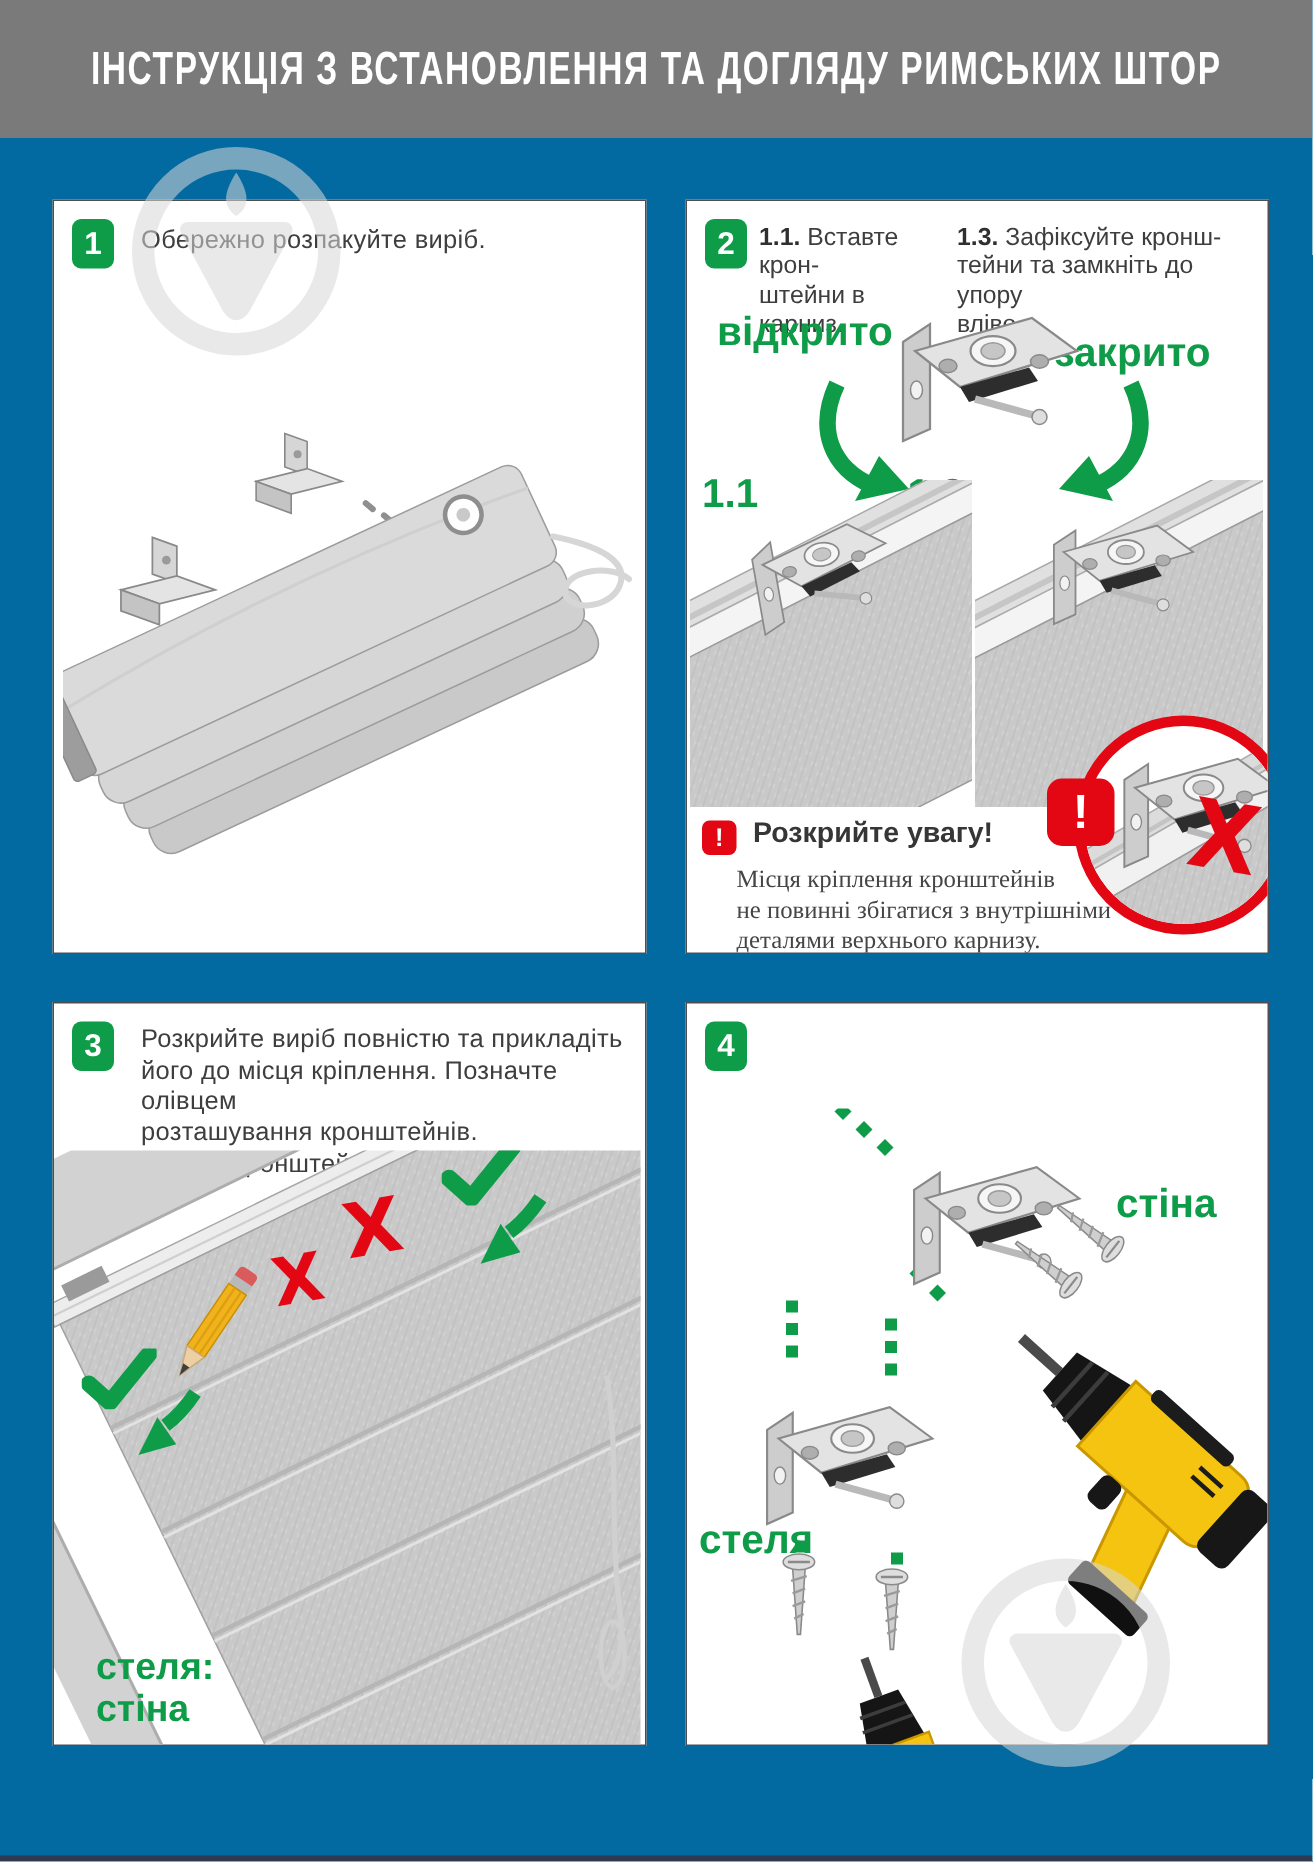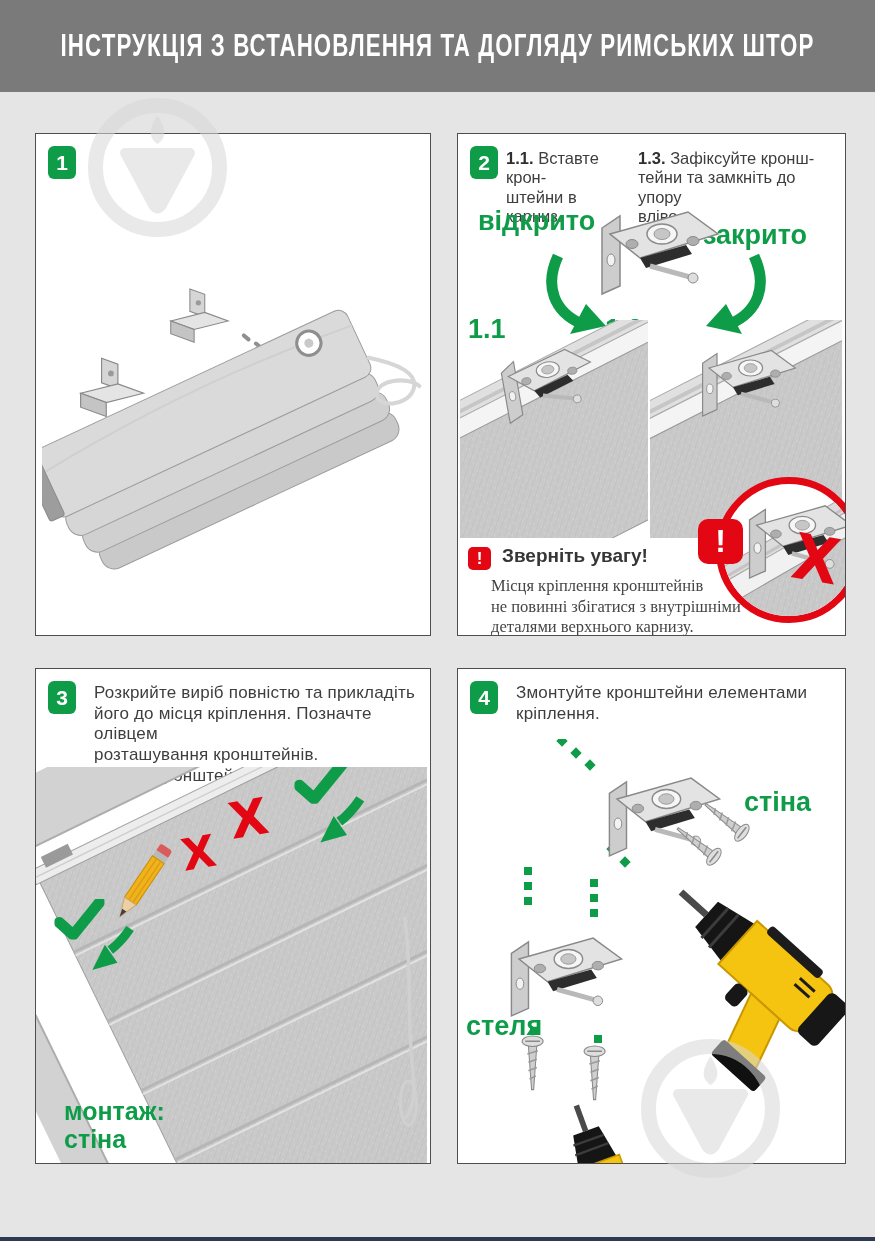--- a/index.html
+++ b/index.html
@@ -1,16 +1,16 @@
 <!DOCTYPE html>
 <html><head>
 <meta charset="utf-8">
 <style>
   html,body{margin:0;padding:0;background:#ffffff;}
-  #page{position:relative;width:875px;height:1241px;background:#e5e5e5;overflow:hidden;
+  #page{position:relative;width:875px;height:1241px;background:#0369a1;overflow:hidden;
         font-family:"Liberation Sans",sans-serif;}
 
   
   .header{position:absolute;left:0;top:0;width:875px;height:92px;background:#7a7a7a;
           display:flex;align-items:center;justify-content:center;}
   .header .title{color:#ffffff;font-weight:bold;font-size:31px;letter-spacing:1.5px;
           white-space:nowrap;display:inline-block;transform:scaleX(0.72);}
 
   
   .panel{position:absolute;background:#fff;border:1.5px solid #4e4e4e;overflow:hidden;}
@@ -119,20 +119,21 @@
       </symbol>
     </defs>
   </svg>
 
   <div class="header">
     <span class="title">ІНСТРУКЦІЯ З ВСТАНОВЛЕННЯ ТА ДОГЛЯДУ РИМСЬКИХ ШТОР</span>
   </div>
 
   <div class="panel" id="p1">
     <div class="badge">1</div>
+    <div class="instr" style="left:58px;top:16px;width:320px;">Обережно розпакуйте виріб.</div>
     <svg class="art" style="left:6px;top:88px;" width="380" height="405" viewBox="0 0 374 400">
       <use href="#lbracket" width="72" height="64" transform="translate(116,62) scale(1.05)"></use>
       <use href="#lbracket" width="72" height="64" transform="translate(26,130) scale(1.15)"></use>
       <g fill="#8f8f8f">
         <rect x="196" y="112" width="10" height="4" rx="2" transform="rotate(40 201 114)"></rect>
         <rect x="208" y="120" width="10" height="4" rx="2" transform="rotate(40 213 122)"></rect>
         <rect x="106" y="182" width="11" height="4" rx="2" transform="rotate(40 111 184)"></rect>
         <rect x="120" y="190" width="11" height="4" rx="2" transform="rotate(40 125 192)"></rect>
       </g>
       <g transform="rotate(-25 180 240)">
@@ -213,21 +214,21 @@
           <rect x="-40" y="60" width="230" height="22" fill="#f1f1f1" stroke="#ababab"></rect>
           <rect x="-40" y="82" width="230" height="110" fill="url(#fab)" stroke="#9c9c9c"></rect>
         </g>
         <use href="#bracket" width="132" height="104" transform="translate(16,6) scale(0.88)"></use>
       </svg>
       <span class="bigx">X</span>
     </div>
     <div class="warn-badge">!</div>
 
     <div class="warn-icon">!</div>
-    <div class="warn-title">Зверніть увагу!</div>
+    <div class="warn-title">Розкрийте увагу!</div>
     <div class="warn-text">Місця кріплення кронштейнів
 не повинні збігатися з внутрішніми
 деталями верхнього карнизу.</div>
   </div>
 
   <div class="panel" id="p3">
     <div class="badge">3</div>
     <div class="instr" style="left:58px;top:14px;width:332px;">Розкрийте виріб повністю та прикладіть
 його до місця кріплення. Позначте олівцем
 розташування кронштейнів.
@@ -269,28 +270,26 @@
         <rect x="1" y="-10" width="14" height="10" rx="3" fill="#d95b5b"></rect>
         <rect x="1" y="-2" width="14" height="7" fill="#b9b9b9"></rect>
         <rect x="1" y="5" width="14" height="50" fill="#f2b21c" stroke="#c98f00"></rect>
         <line x1="6" y1="5" x2="6" y2="55" stroke="#daa012" stroke-width="1.5"></line>
         <line x1="11" y1="5" x2="11" y2="55" stroke="#daa012" stroke-width="1.5"></line>
         <polygon points="1,55 15,55 8,74" fill="#ecd0a4" stroke="#c9a97a"></polygon>
         <polygon points="5.5,66 10.5,66 8,74" fill="#3f3f3f"></polygon>
       </g>
     </svg>
 
-    <div class="glabel" style="left:28px;top:428px;font-size:25px;line-height:1.12;white-space:pre-line;z-index:4;">монтаж:
+    <div class="glabel" style="left:28px;top:428px;font-size:25px;line-height:1.12;white-space:pre-line;z-index:4;">стеля:
 стіна</div>
   </div>
 
   <div class="panel" id="p4">
     <div class="badge">4</div>
-    <div class="instr" style="left:58px;top:14px;width:322px;">Змонтуйте кронштейни елементами
-кріплення.</div>
 
     <svg class="art" style="left:0;top:70px;" width="387" height="424" viewBox="0 0 387 424">
       <g fill="#0f9c49">
         <rect x="100" y="-2" width="8" height="8" transform="rotate(45 104 2)"></rect>
         <rect x="114" y="10" width="8" height="8" transform="rotate(45 118 14)"></rect>
         <rect x="128" y="22" width="8" height="8" transform="rotate(45 132 26)"></rect>
         <rect x="150" y="106" width="8" height="8" transform="rotate(45 154 110)"></rect>
         <rect x="163" y="119" width="8" height="8" transform="rotate(45 167 123)"></rect>
         <rect x="66" y="128" width="8" height="8"></rect>
           <rect x="66" y="143" width="8" height="8"></rect>

